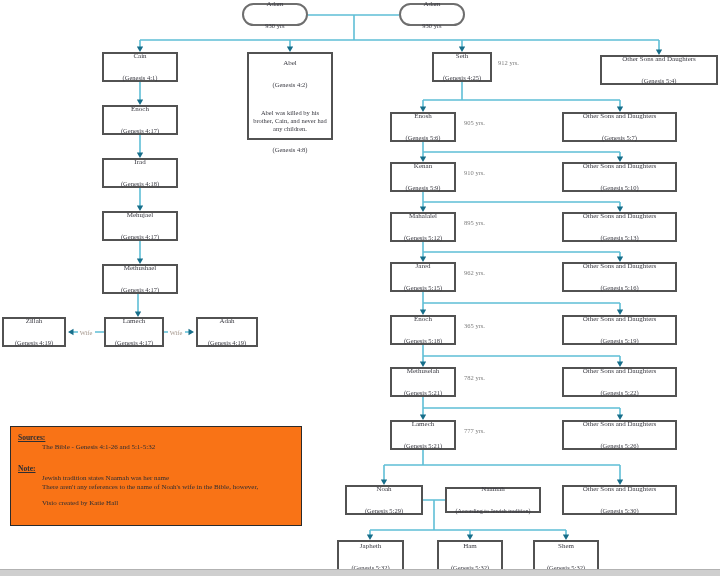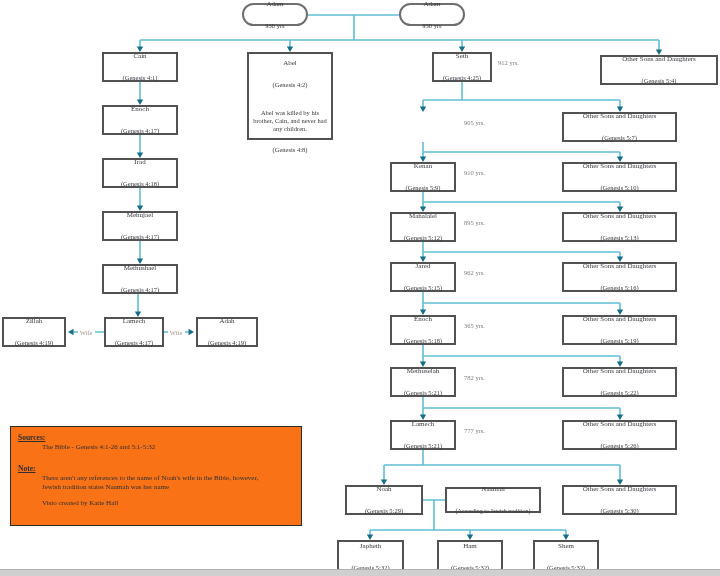--- a/index.html
+++ b/index.html
@@ -116,20 +116,24 @@
     <div class="abel-note">Abel was killed by his brother, Cain, and never had any children.</div>
     <div class="abel-ref">(Genesis 4:8)</div>
   </div>
 
   <div class="box" style="left:432px;top:52px;width:60px;height:30px">
     <div class="nm">Seth</div>
     <div class="rf">(Genesis 4:25)</div>
   </div>
   <div class="age" style="left:498px;top:59px">912 yrs.</div>
 
+  <div class="box" style="left:390px;top:112px;width:66px;height:30px">
+    <div class="nm">Enosh</div>
+    <div class="rf">(Genesis 5:6)</div>
+  </div>
   <div class="age" style="left:464px;top:119px">905 yrs.</div>
 
   <div class="box" style="left:390px;top:162px;width:66px;height:30px">
     <div class="nm">Kenan</div>
     <div class="rf">(Genesis 5:9)</div>
   </div>
   <div class="age" style="left:464px;top:169px">910 yrs.</div>
 
   <div class="box" style="left:390px;top:212px;width:66px;height:30px">
     <div class="nm">Mahalalel</div>
@@ -218,20 +222,20 @@
   <div class="box" style="left:533px;top:540px;width:66px;height:34px">
     <div class="nm">Shem</div>
     <div class="rf">(Genesis 5:32)</div>
   </div>
 
   <div class="info">
     <div class="hd">Sources:</div>
     <div class="ln">The Bible - Genesis 4:1-26 and 5:1-5:32</div>
     <div class="gap1"></div>
     <div class="hd">Note:</div>
+    <div class="ln">Jewish tradition states Naamah was her name</div>
     <div class="ln">There aren't any references to the name of Noah's wife in the Bible, however,</div>
-    <div class="ln">Jewish tradition states Naamah was her name</div>
     <div class="gap2"></div>
     <div class="ln">Visio created by Katie Hall</div>
   </div>
 
   <div id="bottombar"></div>
 </div>
 
 </body></html>

